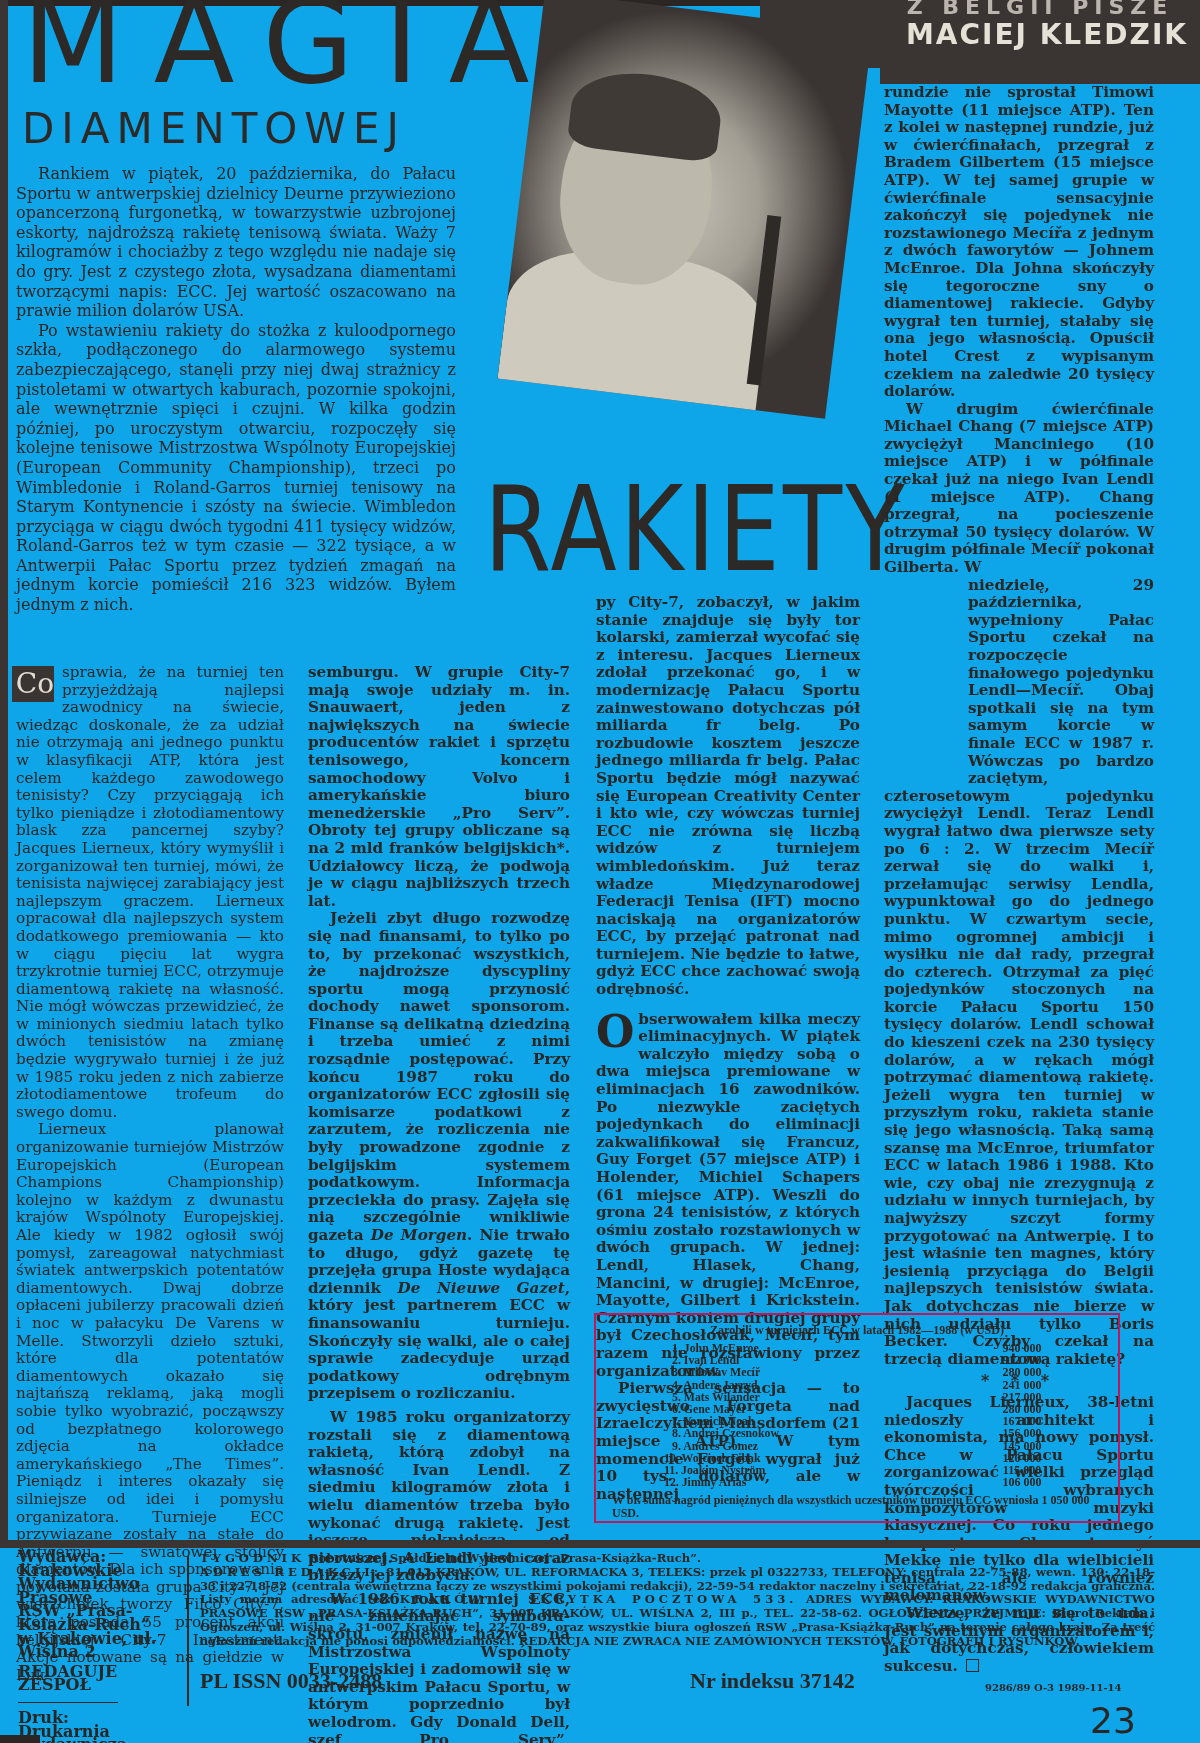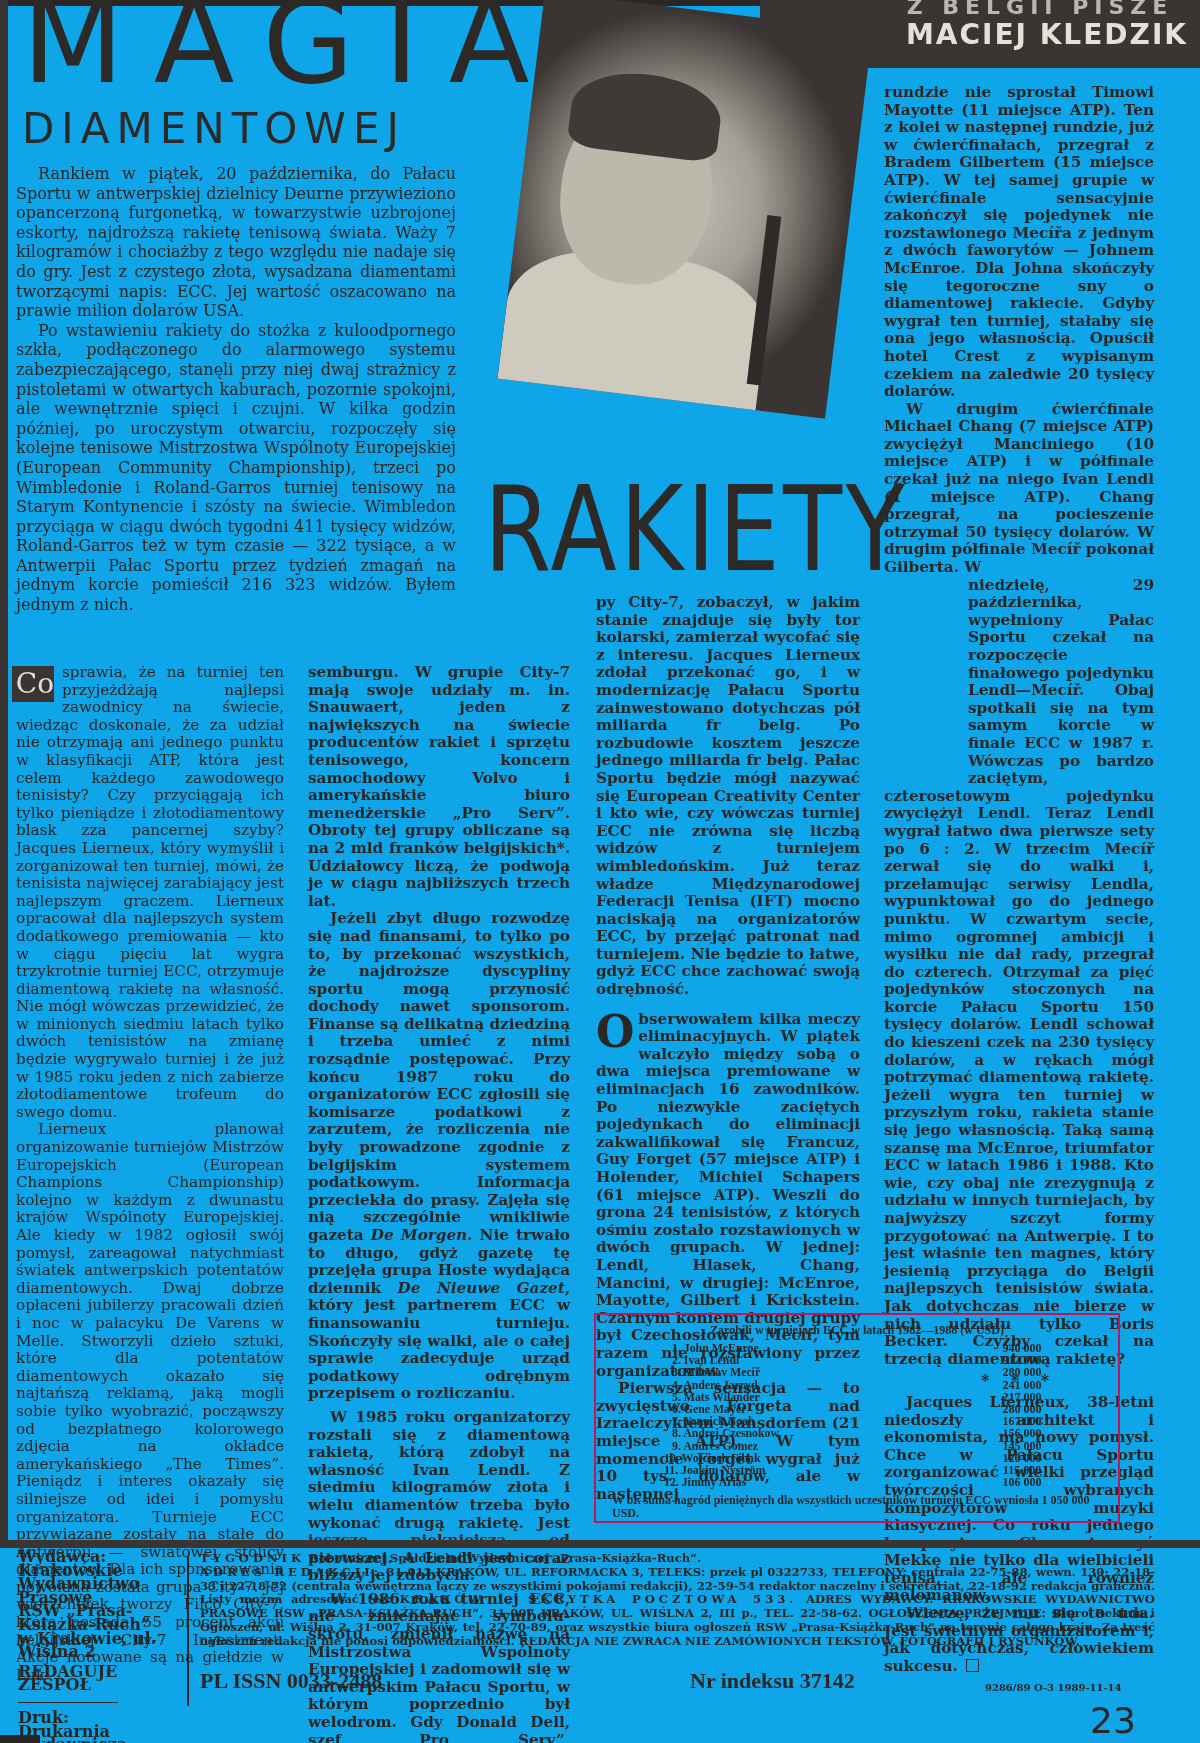--- a/index.html
+++ b/index.html
@@ -23,21 +23,21 @@
     font-family: "DejaVu Sans", sans-serif; font-size: 42px; letter-spacing: 7px;
     color: #2d2927; line-height: 1;
   }
   .title-rakiety {
     position: absolute; left: 484px; top: 470px;
     font-family: "DejaVu Sans", sans-serif; font-size: 118px; letter-spacing: 4px;
     color: #2d2927; line-height: 1; transform: scaleX(0.82); transform-origin: left top;
   }
 
   .byline-block {
-    position: absolute; left: 880px; top: 0; width: 320px; height: 68px;
+    position: absolute; left: 880px; top: 0; width: 320px; height: 84px;
     background: #3a3432; color: #e6e1d6;
     font-family: "DejaVu Sans", sans-serif; font-weight: bold;
   }
   .byline-small { position: absolute; left: 0; right: 0; top: -6px; text-align: center; font-size: 22px; letter-spacing: 6px; opacity: 0.75; }
   .byline-name { position: absolute; left: 0; right: 12px; top: 18px; text-align: right; font-size: 28px; letter-spacing: 2px; }
   .dark-wedge { position: absolute; left: 760px; top: 0; width: 140px; height: 68px; background: #3a3432; }
 
   .photo {
     position: absolute; left: 520px; top: 10px; width: 330px; height: 390px;
     transform: rotate(7deg); transform-origin: center;

